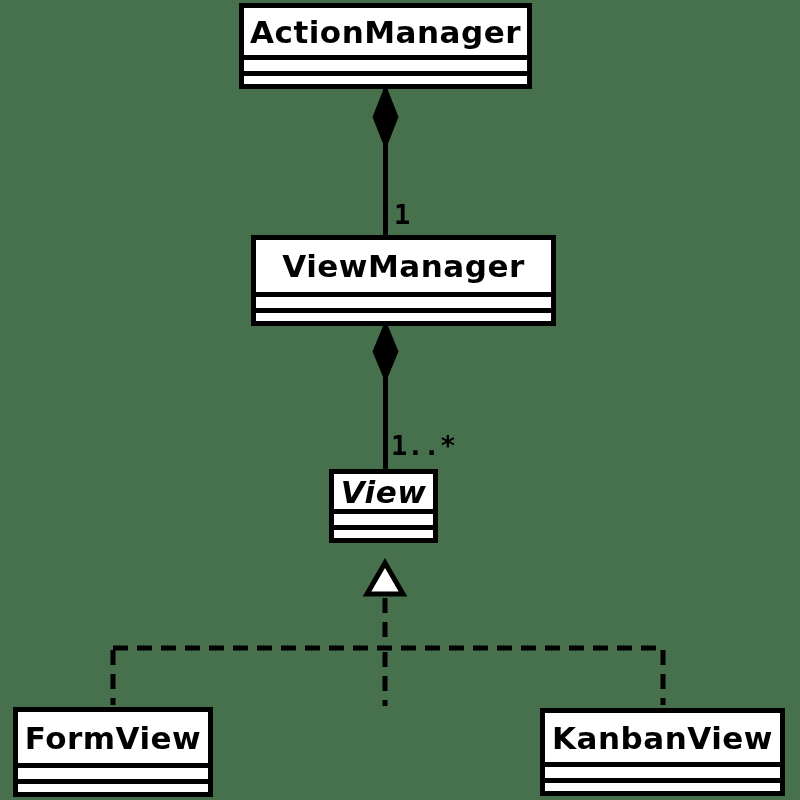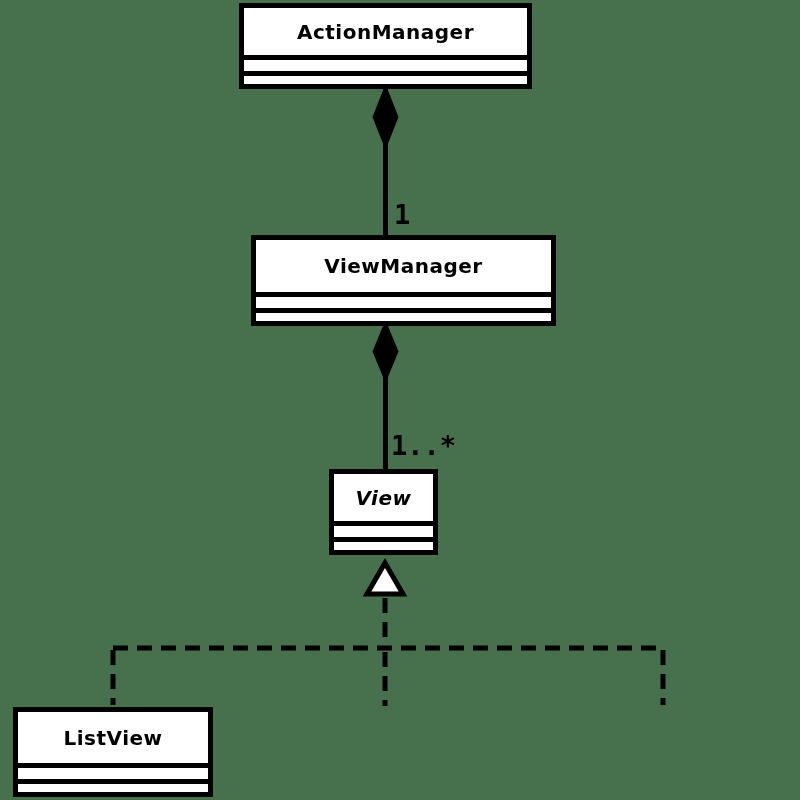--- a/index.html
+++ b/index.html
@@ -32,21 +32,21 @@
     display: flex;
     flex-direction: column;
     z-index: 2;
   }
   .compartment.name {
     flex: 1;
     display: flex;
     align-items: center;
     justify-content: center;
     font-weight: bold;
-    font-size: 20px;
+    font-size: 31px;
     letter-spacing: 0.5px;
     color: var(--text);
     white-space: nowrap;
     overflow: hidden;
   }
   .uml-class.abstract .compartment.name { font-style: italic; }
   .compartment.attrs   { height: 11px; border-top: 5px solid var(--line); }
   .compartment.methods { height: 8px;  border-top: 5px solid var(--line); }
 
   .multiplicity {
@@ -87,30 +87,35 @@
     <div class="compartment attrs"></div>
     <div class="compartment methods"></div>
   </div>
 
   <div class="uml-class" style="left:251px; top:235px; width:305px; height:91px">
     <div class="compartment name">ViewManager</div>
     <div class="compartment attrs"></div>
     <div class="compartment methods"></div>
   </div>
 
-  <div class="uml-class abstract" style="left:329px; top:469px; width:109px; height:86px">
+  <div class="uml-class abstract" style="left:329px; top:469px; width:109px; height:74px">
     <div class="compartment name">View</div>
     <div class="compartment attrs"></div>
     <div class="compartment methods"></div>
   </div>
 
   <div class="uml-class" style="left:13px; top:707px; width:200px; height:90px">
-    <div class="compartment name">ListView</div>
+    <div class="compartment name">FormView</div>
     <div class="compartment attrs"></div>
     <div class="compartment methods"></div>
   </div>
 
 
+  <div class="uml-class" style="left:540px; top:708px; width:245px; height:88px">
+    <div class="compartment name">KanbanView</div>
+    <div class="compartment attrs"></div>
+    <div class="compartment methods"></div>
+  </div>
 
   <div class="multiplicity" style="left:394px; top:201px">1</div>
   <div class="multiplicity" style="left:391px; top:432px">1..*</div>
 
 </div>
 
 </body></html>

